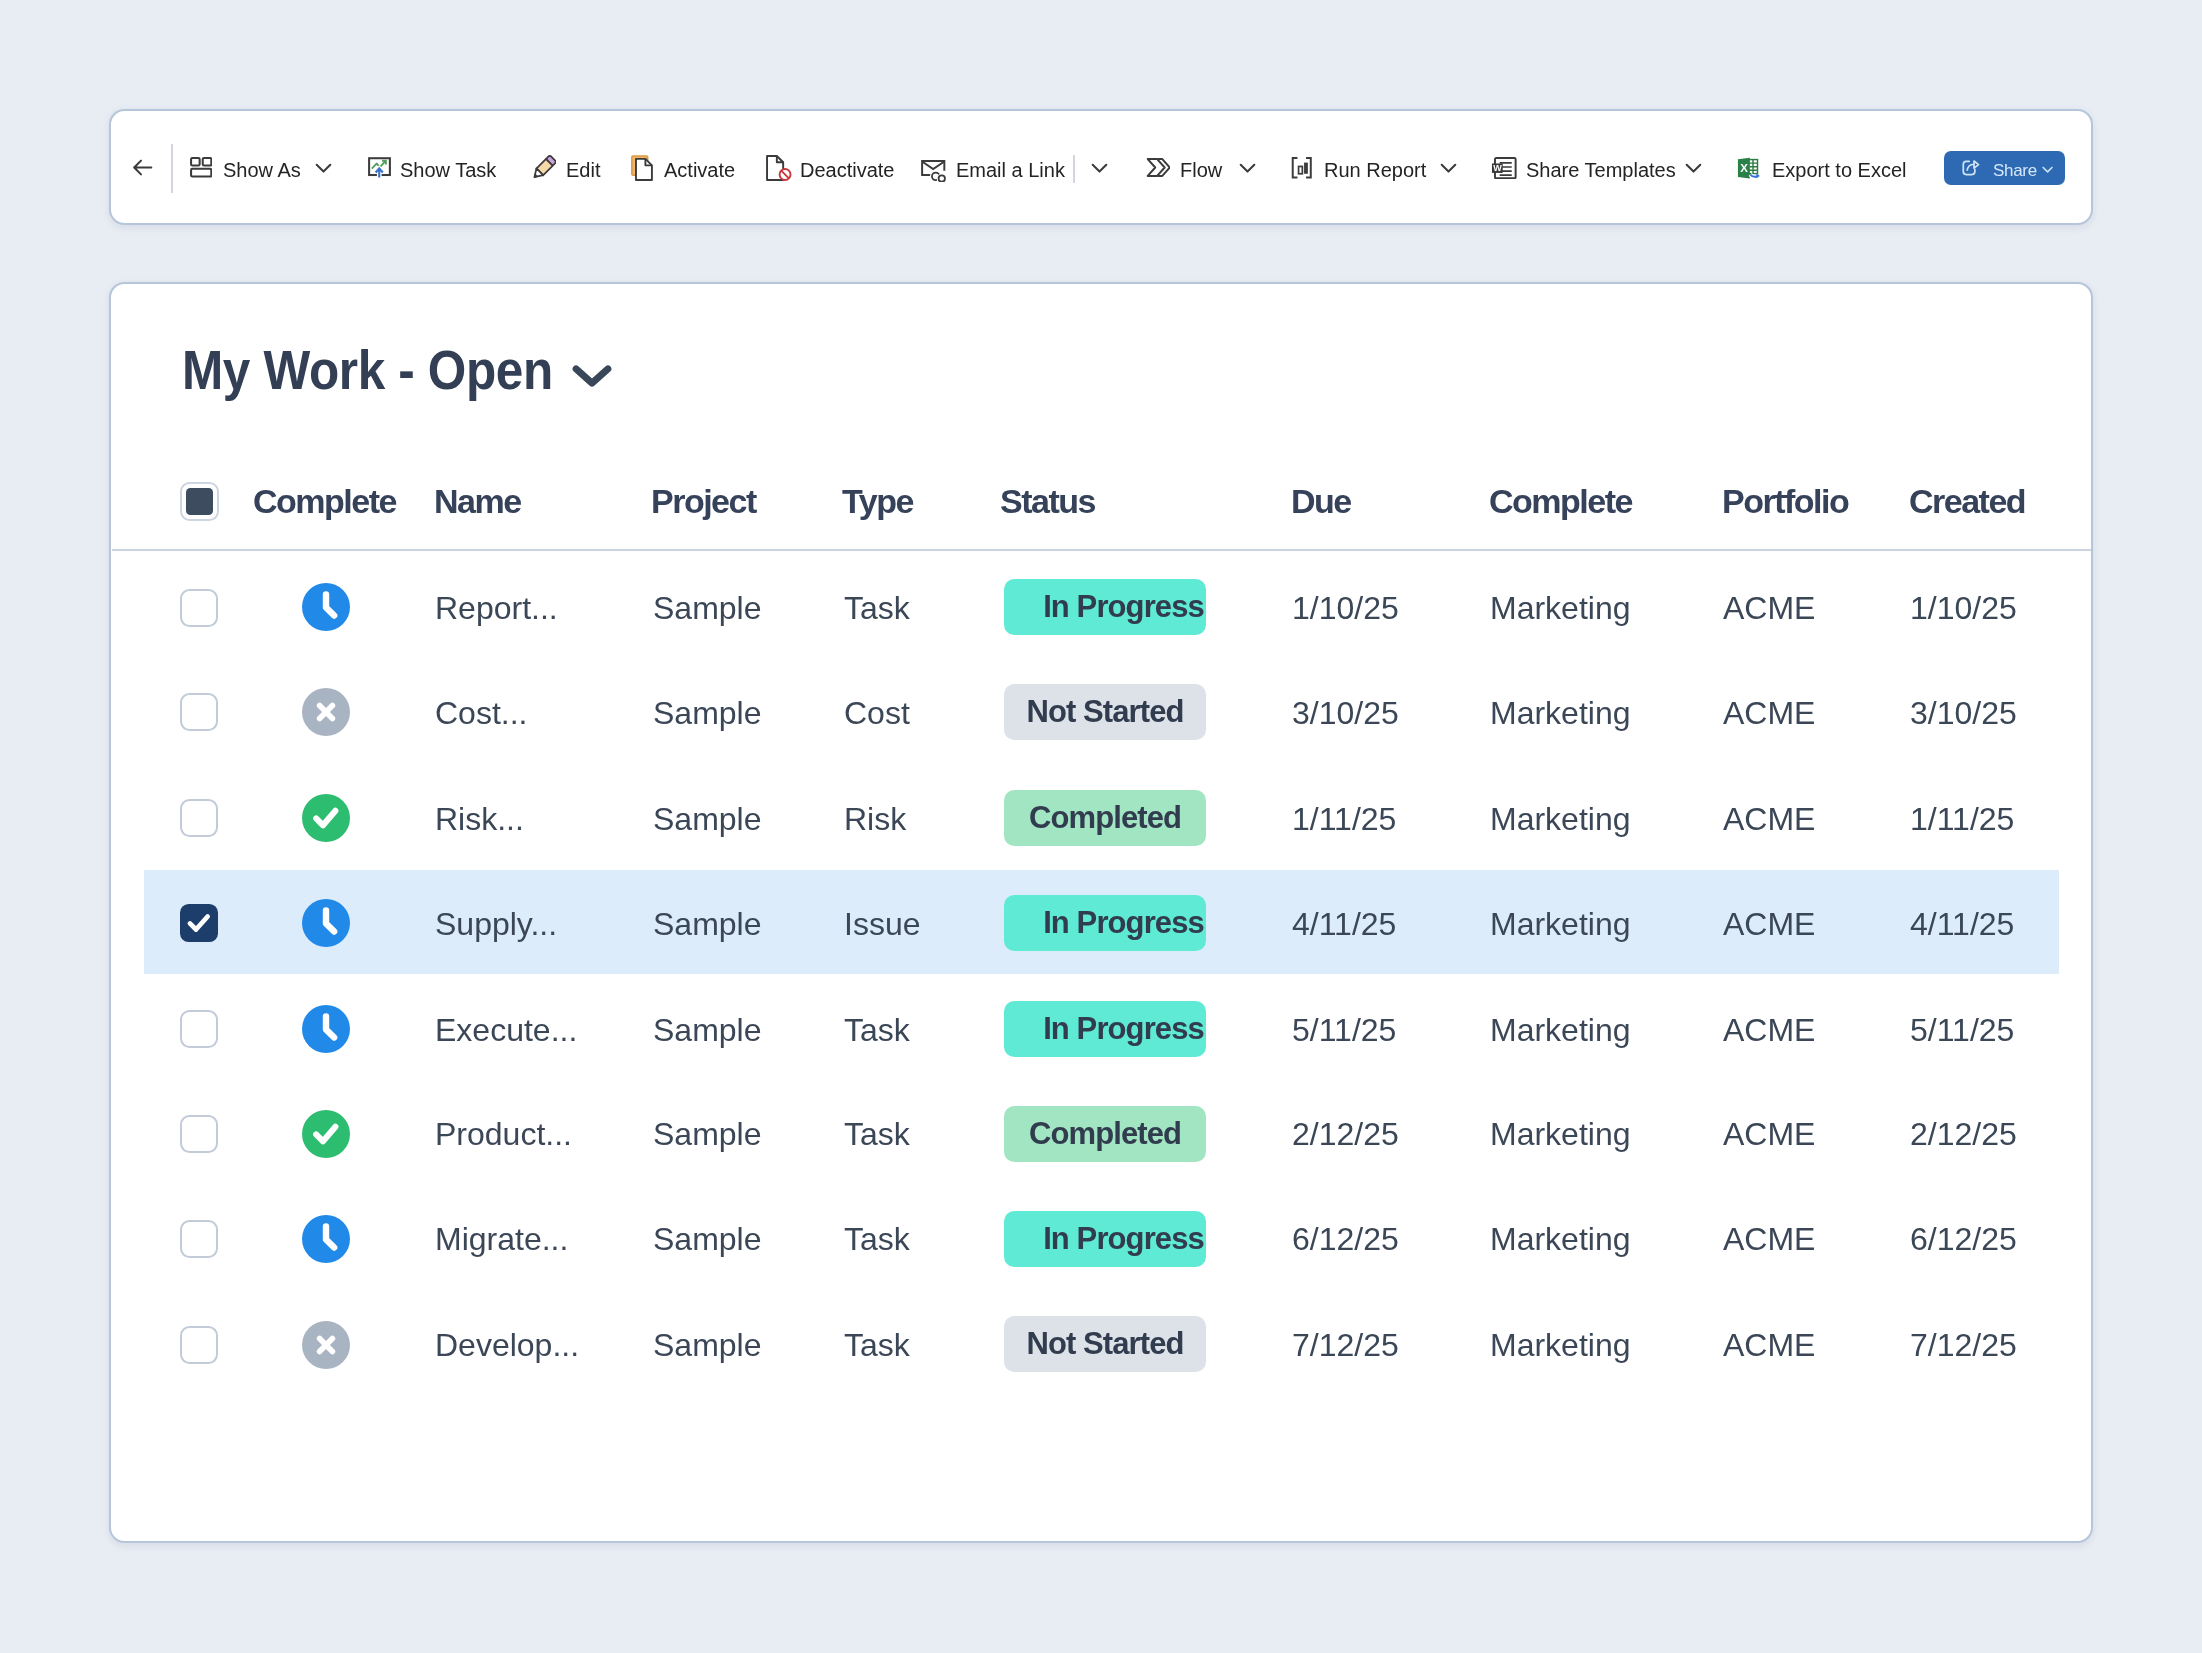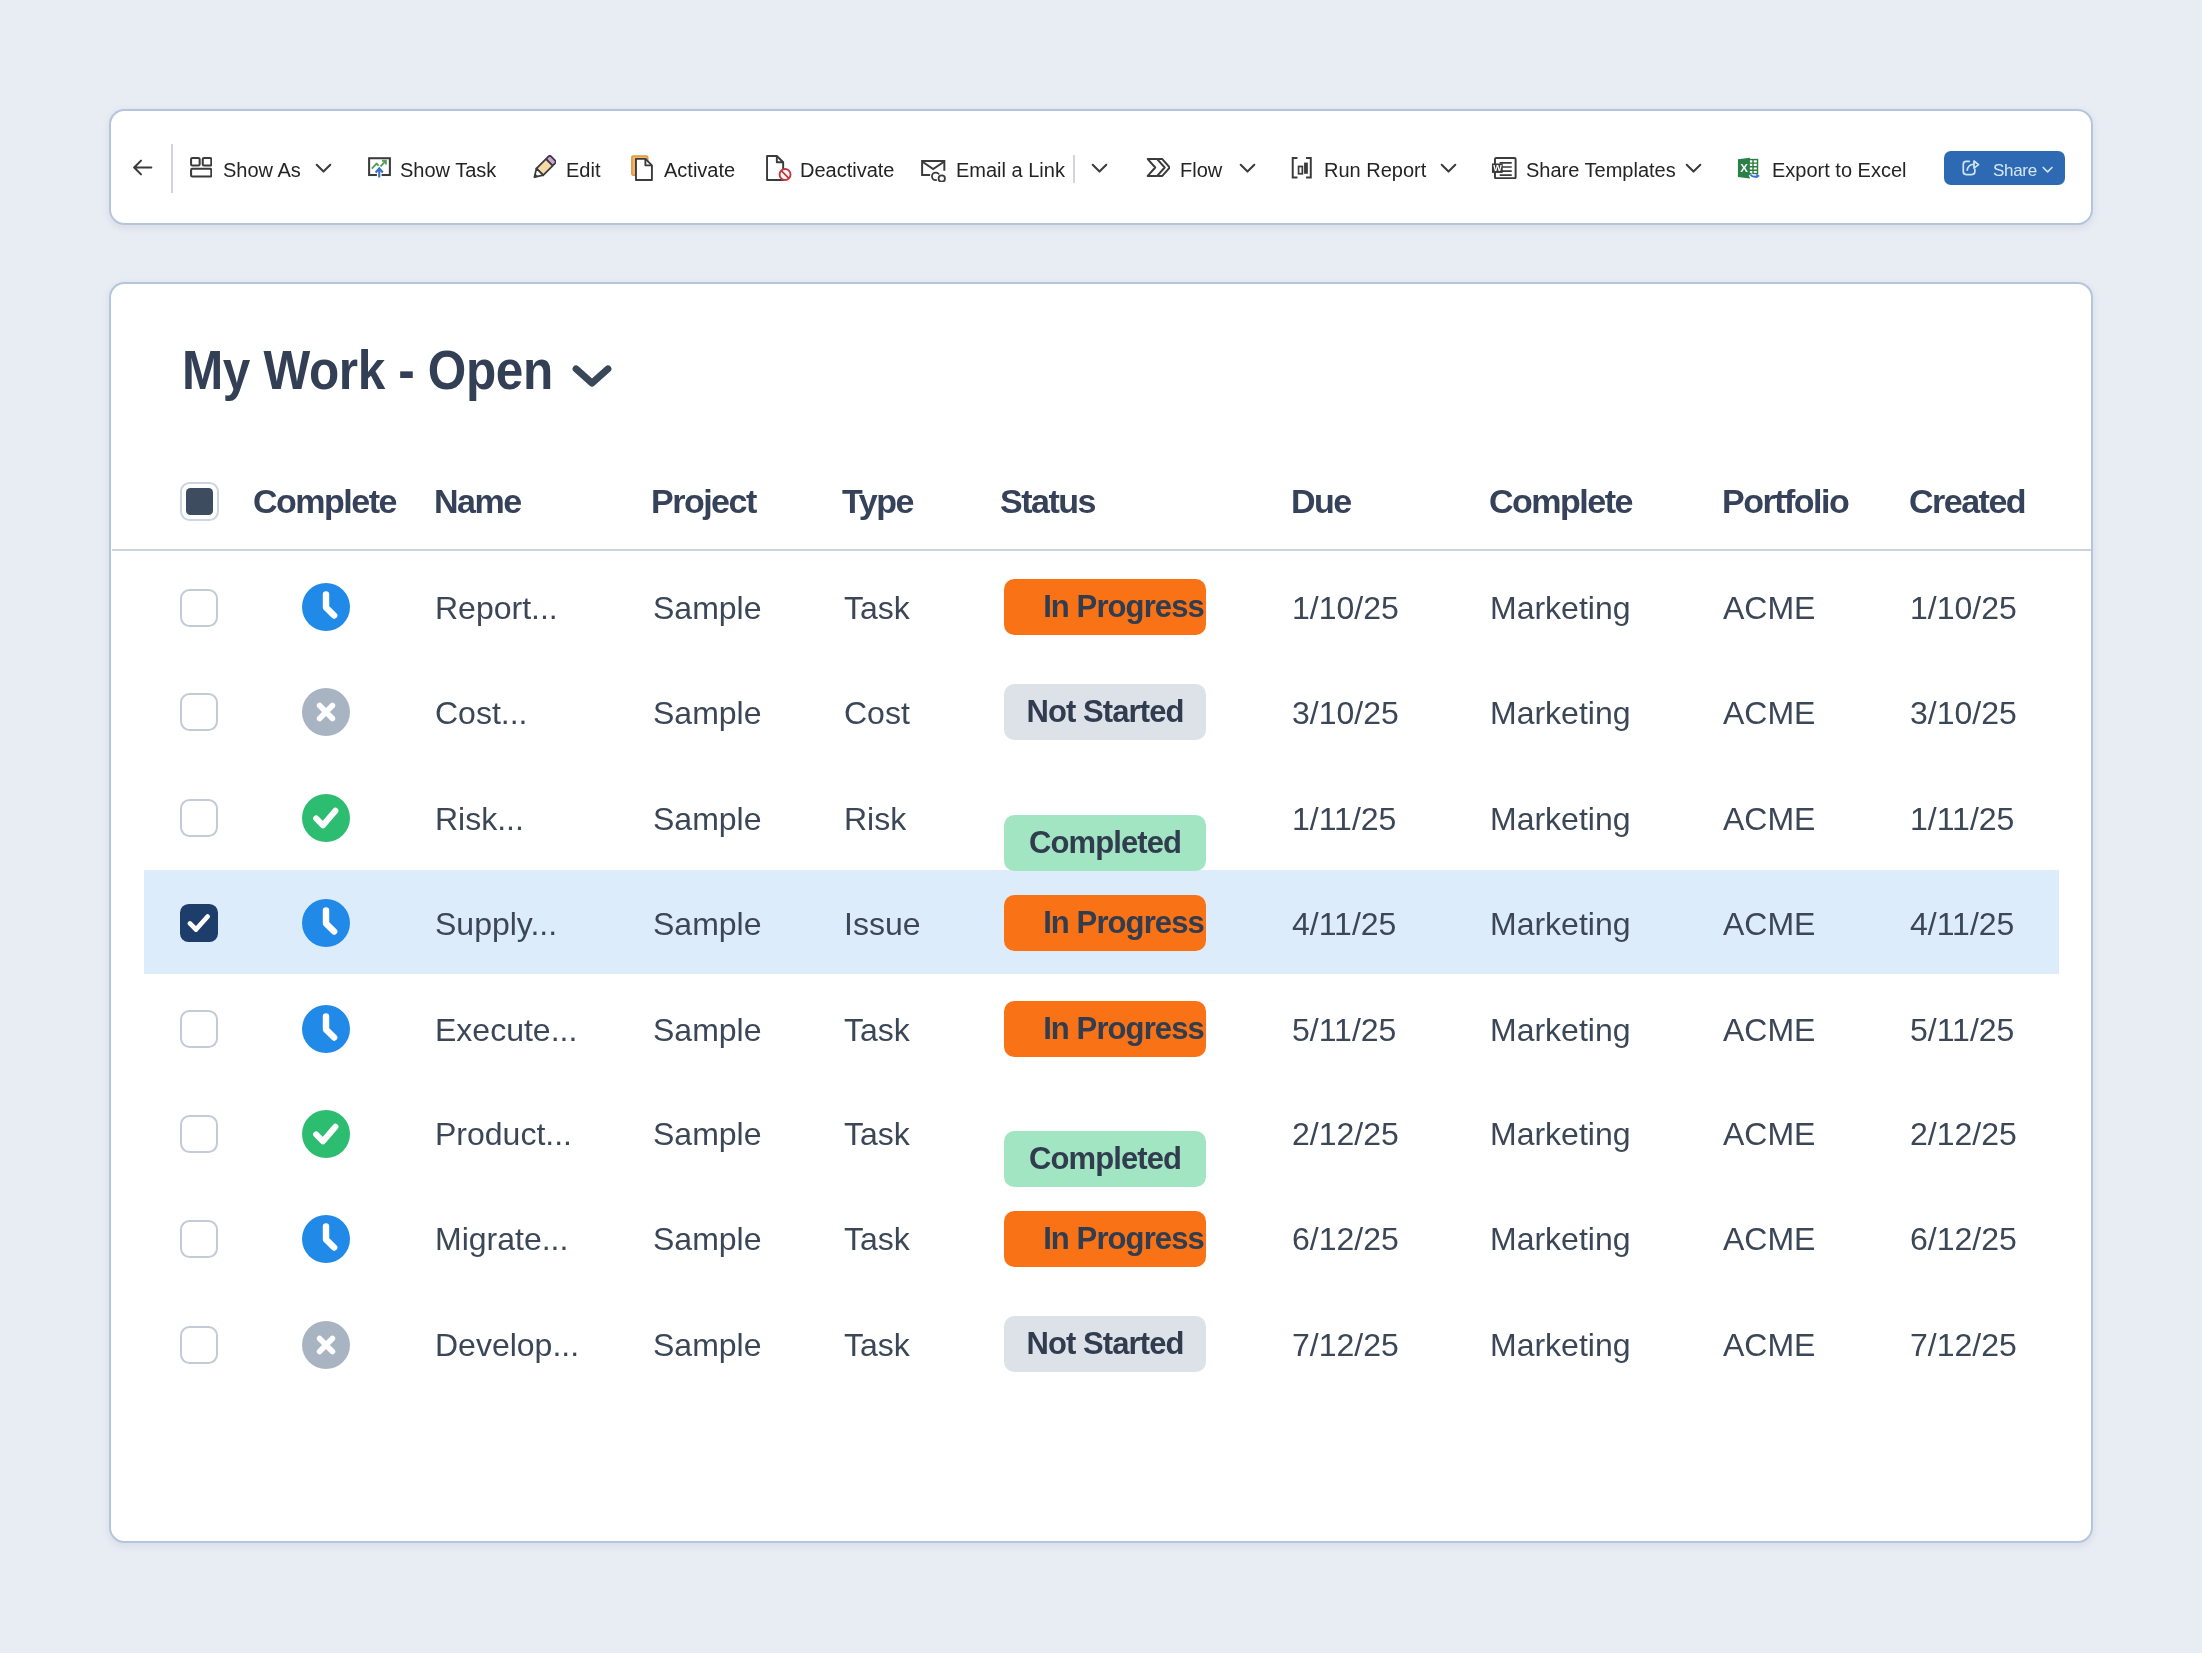--- a/index.html
+++ b/index.html
@@ -6,23 +6,23 @@
   html,body { width:2203px; height:1654px; background:#e8ecf3; font-family:"Liberation Sans", sans-serif; position:relative; overflow:hidden; }
   .abs { position:absolute; }
   .card { position:absolute; left:109px; width:1984px; background:#fff; border:2.6px solid #b6c6da; border-radius:15.5px; box-shadow:0 2.6px 7.7px rgba(110,130,160,0.14); }
   #toolbar { top:109px; height:116px; }
   #main { top:282px; height:1261px; }
   .ttext { position:absolute; top:160px; font-size:20px; color:#242424; white-space:nowrap; line-height:20px; }
   .sep { position:absolute; width:1.7px; background:#d2d6dc; }
   .hdr { position:absolute; font-size:34px; font-weight:bold; color:#36425a; line-height:34px; white-space:nowrap; letter-spacing:-1.5px; }
   .cell { position:absolute; font-size:32px; color:#3b4757; line-height:32px; white-space:nowrap; }
   .pill { position:absolute; left:1004px; width:202px; height:56px; border-radius:10.3px; display:flex; align-items:center; justify-content:center; font-size:31px; font-weight:bold; letter-spacing:-0.9px; color:#313d4f; }
-  .pblue { background:#f97316;padding-left:37px; }
+  .pblue { background:#5eead4;padding-left:37px; }
   .pgray { background:#dde2e9; }
-  .pgreen { background:#a2e5c3;margin-top:25px; }
+  .pgreen { background:#a2e5c3; }
   .cb { position:absolute; left:180px; width:38px; height:38px; border:2.6px solid #c3cbd9; border-radius:9.5px; background:#fff; }
   .icircle { position:absolute; left:302px; width:48px; height:48px; }
   .selband { position:absolute; left:144px; top:870px; width:1915px; height:104px; background:#ddecfb; }
 </style>
 </head>
 <body>
 <div class="card" id="toolbar"></div>
 <div class="card" id="main"></div>
 <div id="toolbaritems">
   <svg class="abs" style="left:132px;top:158px" width="20.6" height="19" viewBox="0 0 24 22">

